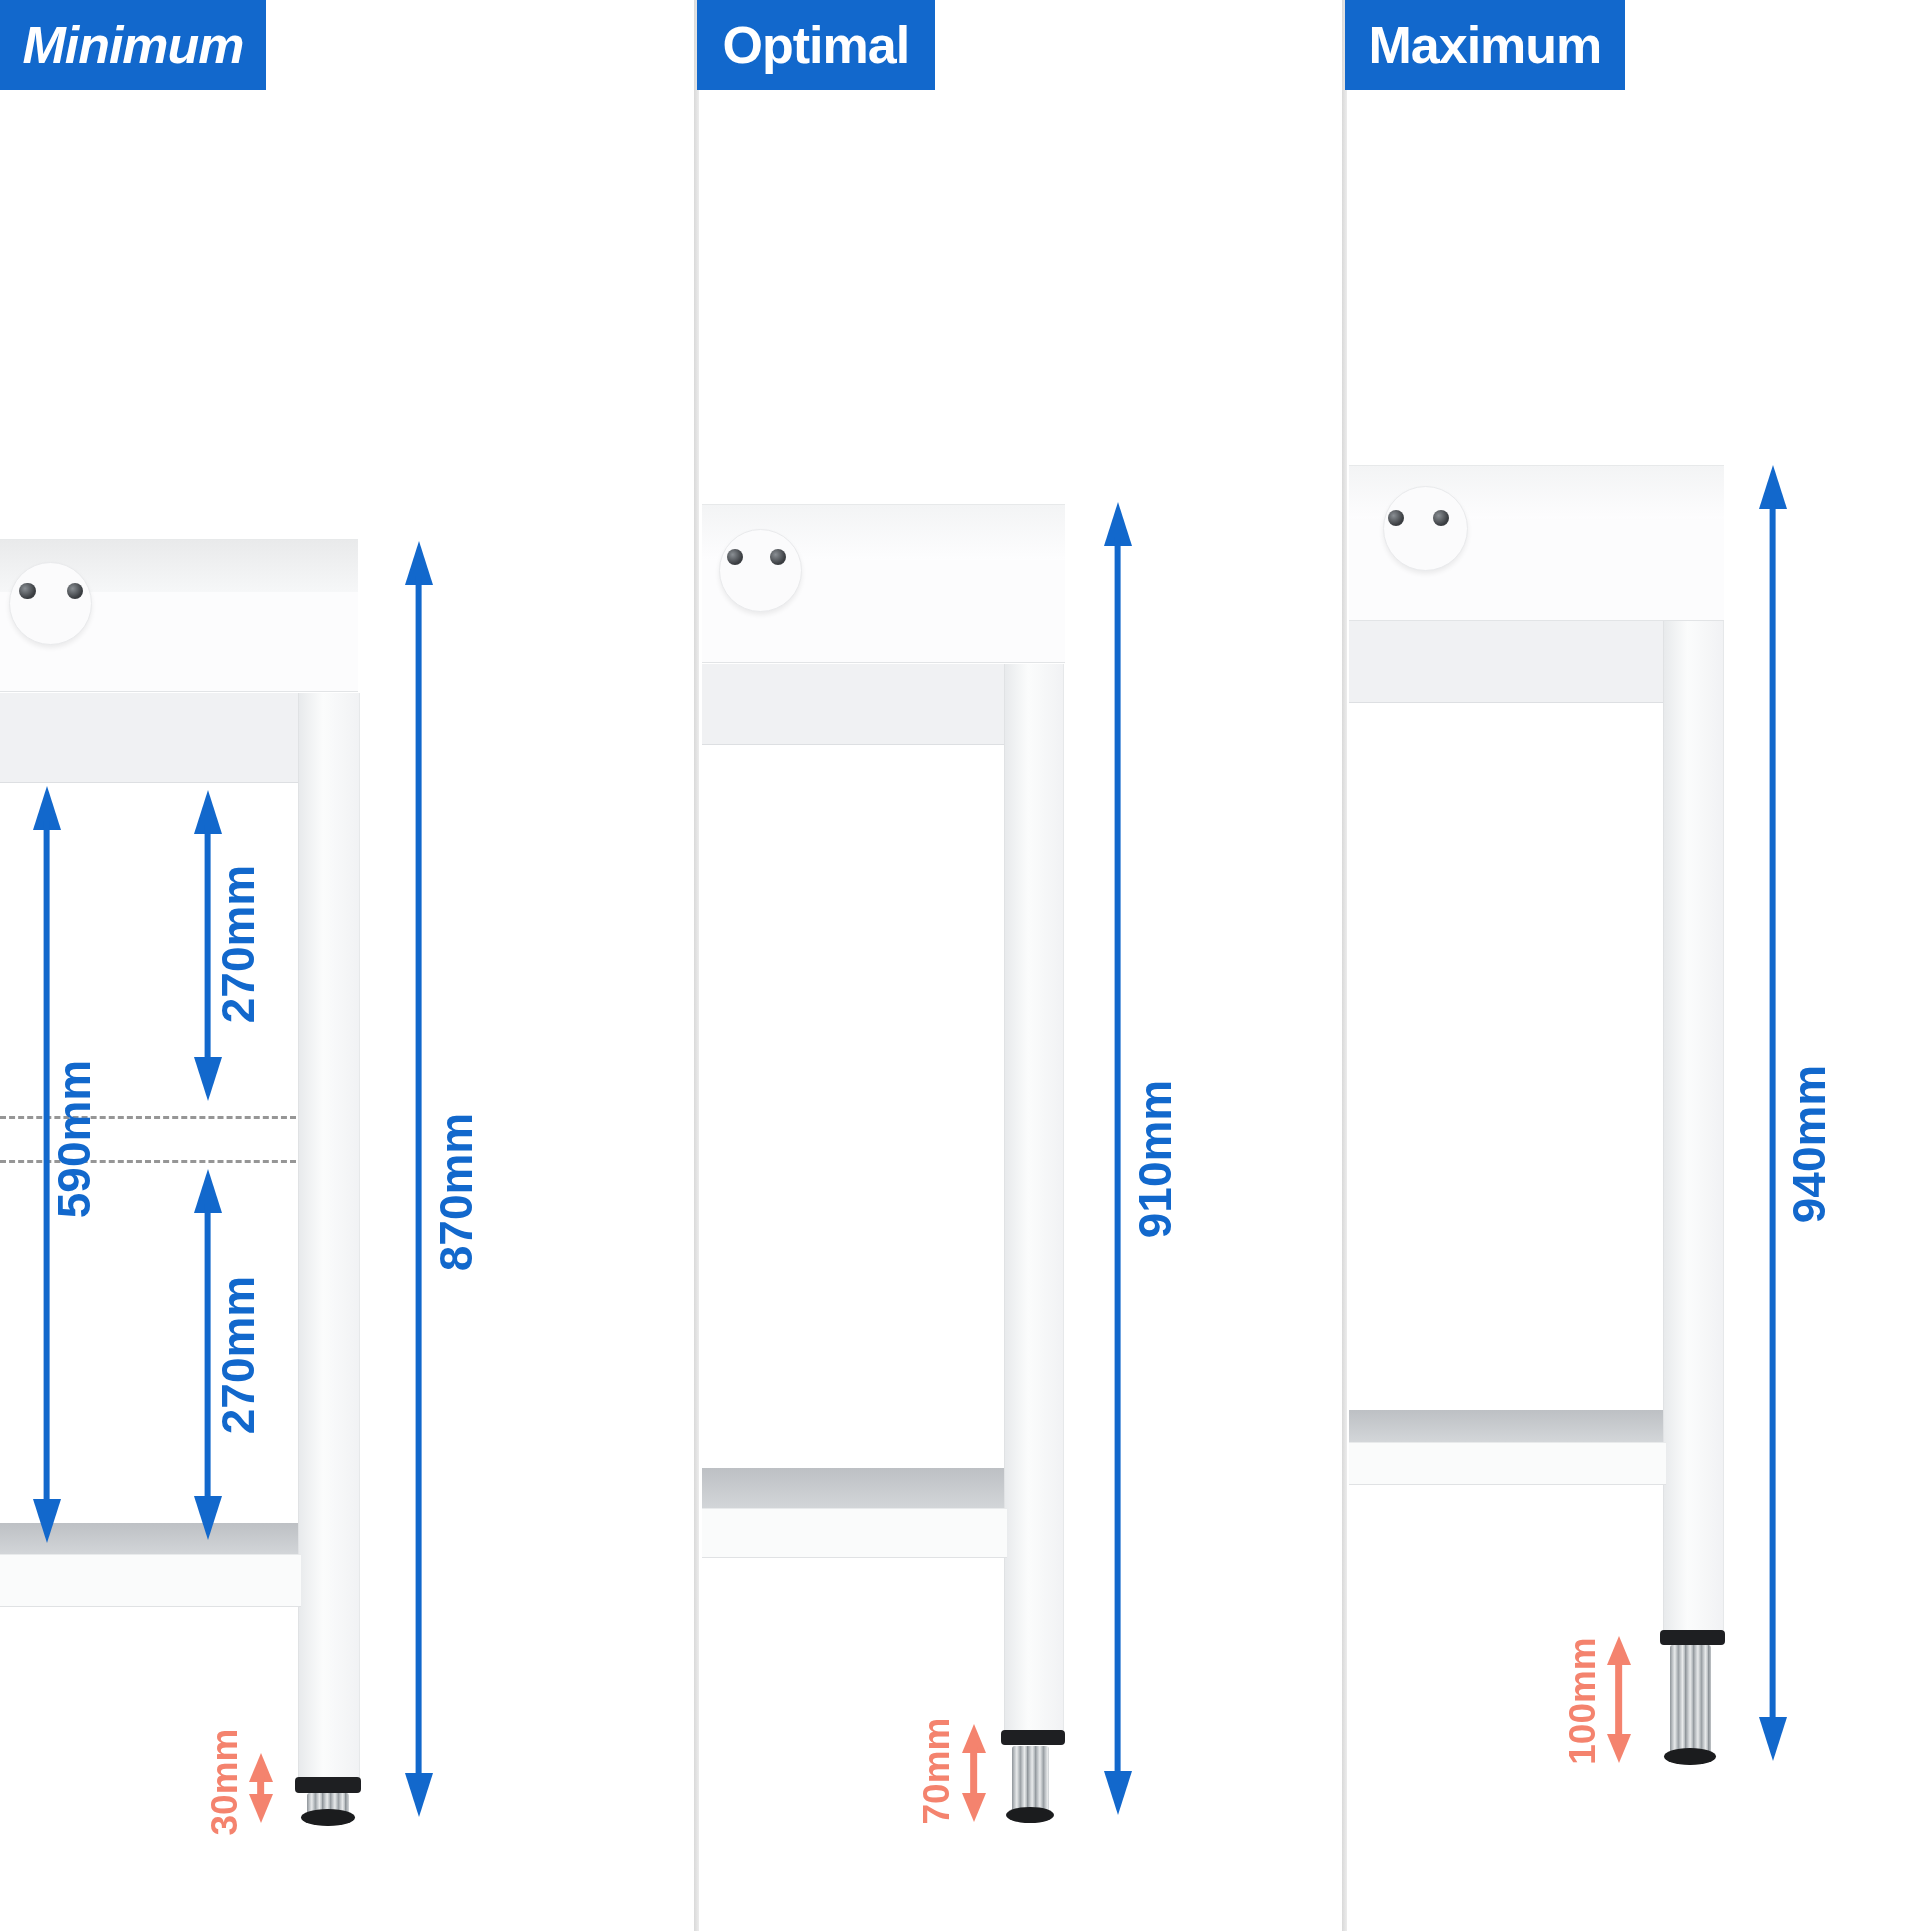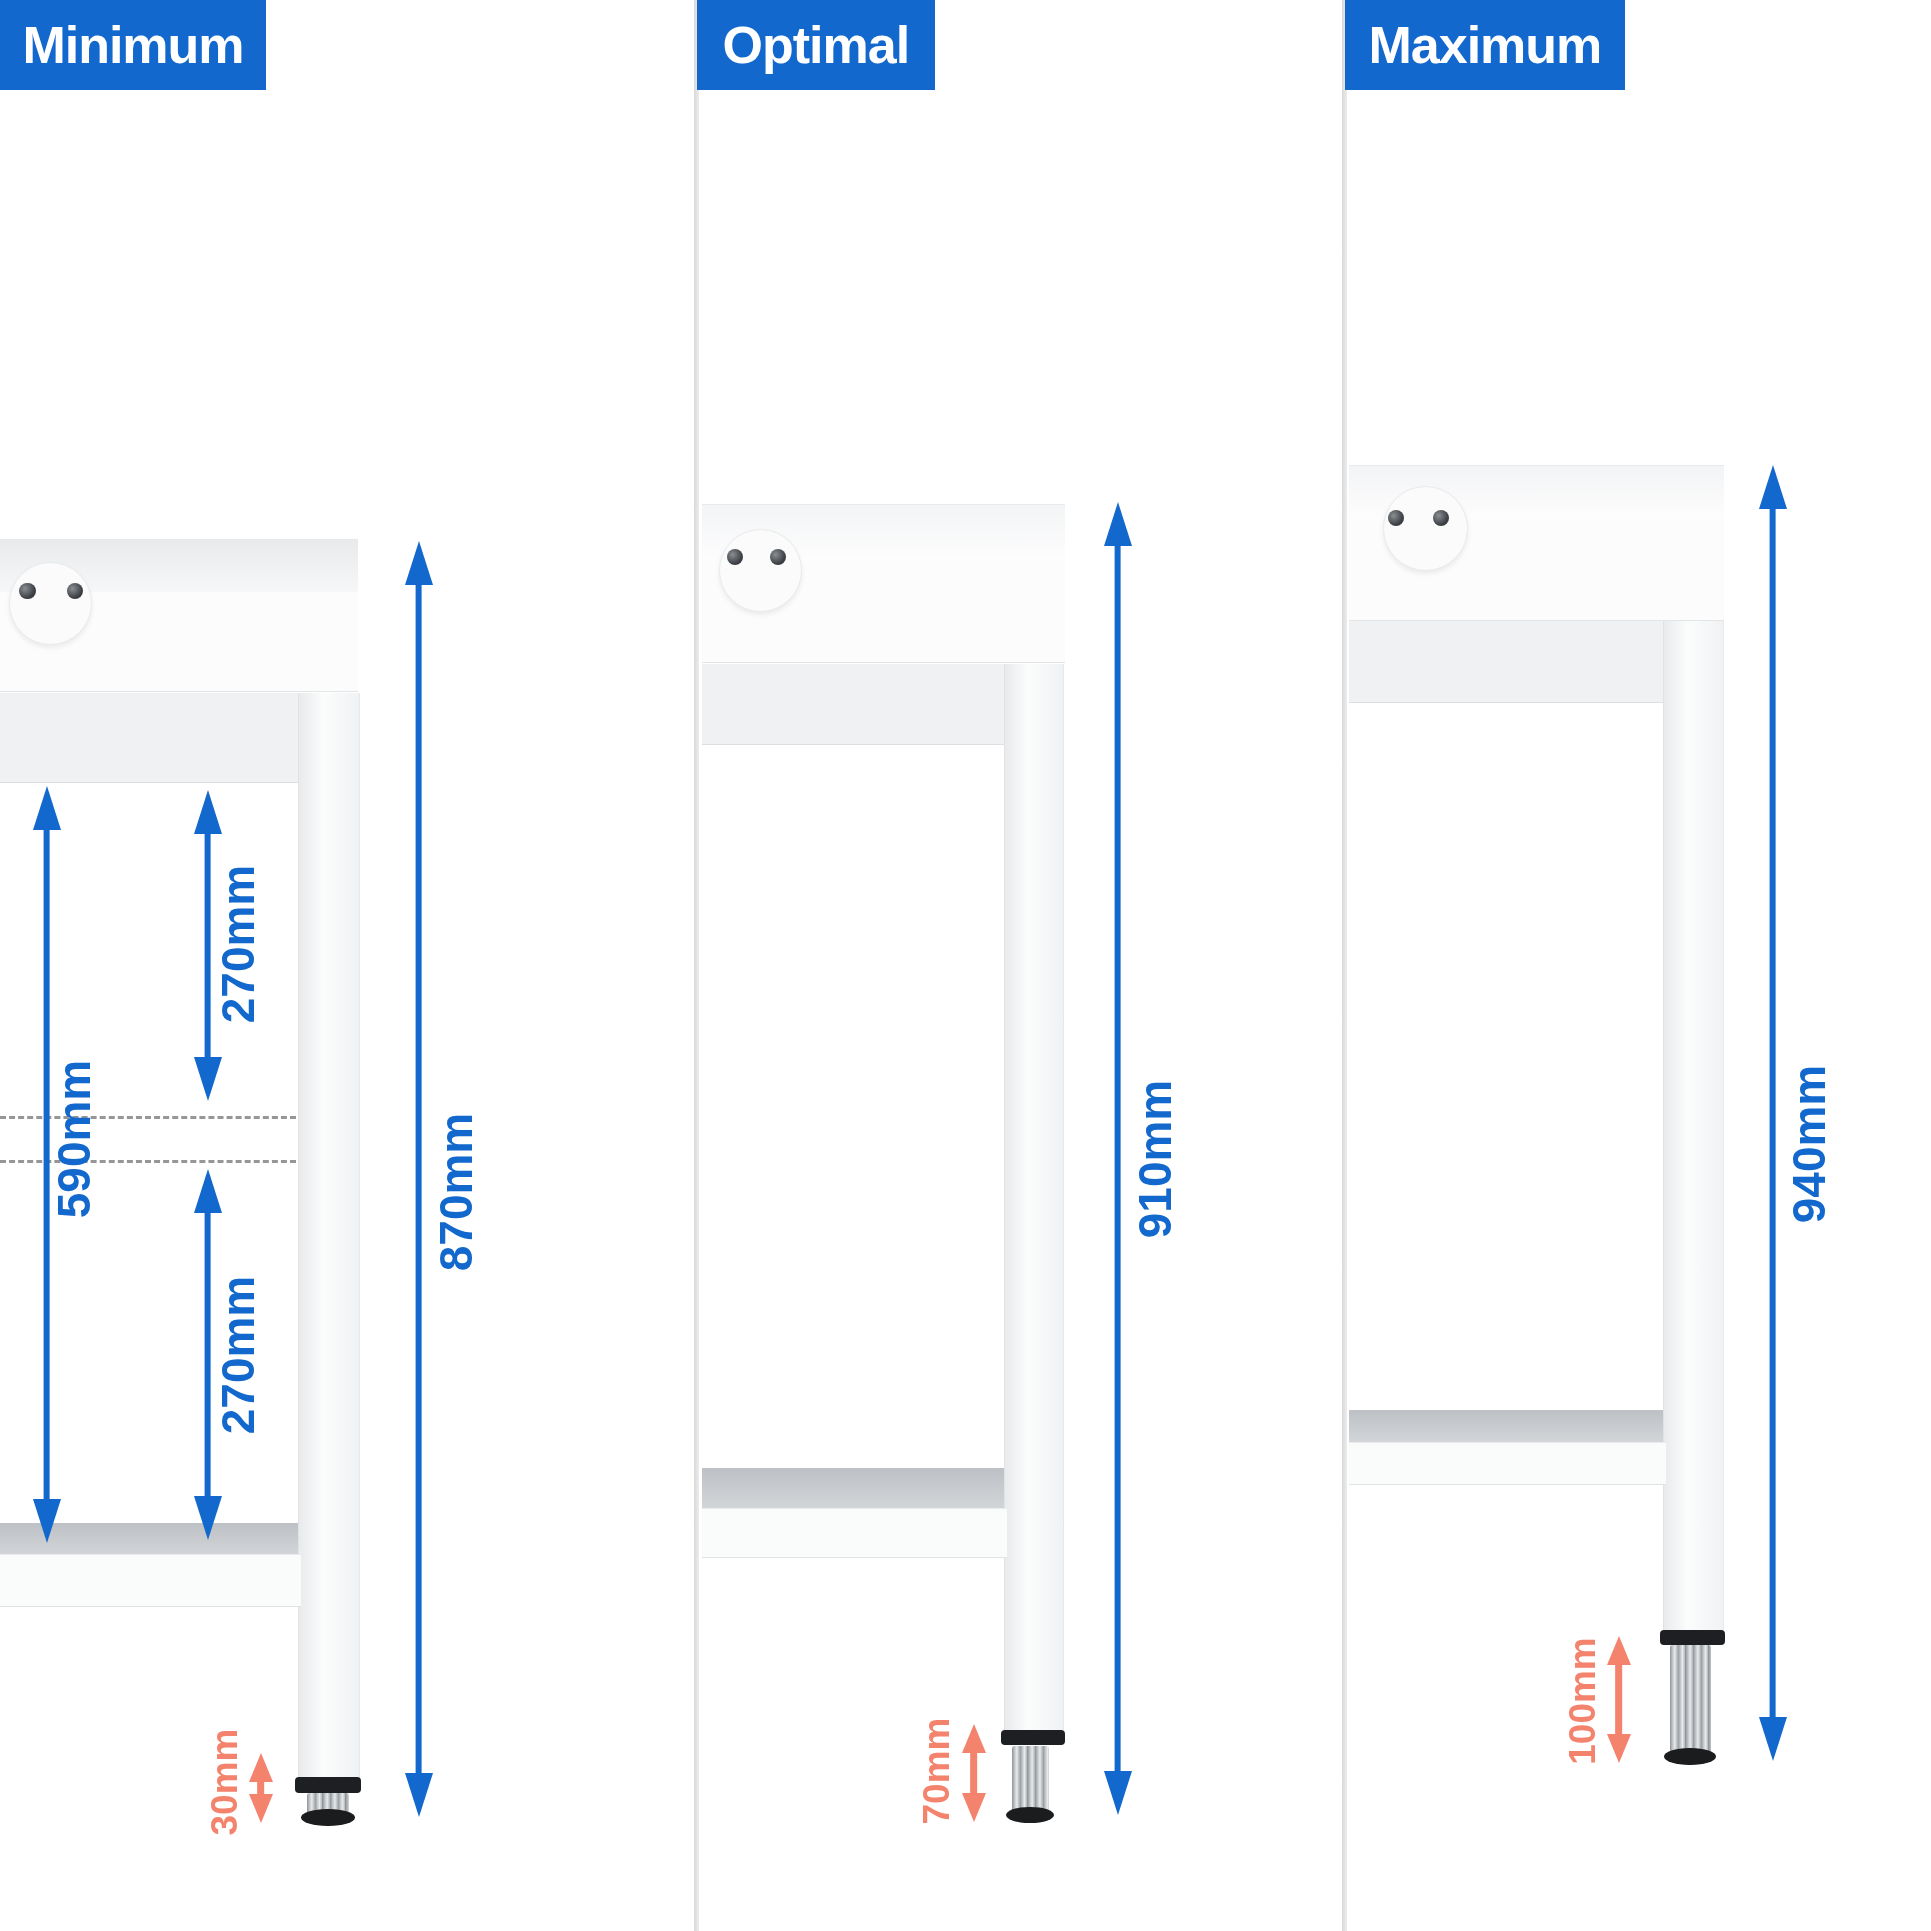--- a/index.html
+++ b/index.html
@@ -49,21 +49,21 @@
   .vlabel{position:absolute;font-weight:700;white-space:nowrap;z-index:5;
           transform:translate(-50%,-50%) rotate(-90deg);}
   .vlabel.blue{color:var(--blue,#1268cc);font-size:46px;}
   .vlabel.orange{color:var(--orange,#f4836e);font-size:37px;}
   .dash{position:absolute;height:0;border-top:3.9px dashed #969696;z-index:3;}
 </style>
 </head>
 <body style="--blue: #1268cc; --orange: #f4836e;">
 
 <section class="abs" style="left:0;top:0;width:694px;height:1931px;">
-  <div class="hdr" style="left:0;width:266px;">
+  <div class="hdr" style="left:0;width:266px;font-style:italic;">
     <span>Minimum</span>
   </div>
 
   <div class="topband" style="left:0;top:539px;width:358px;height:52px;background:linear-gradient(180deg,#e9eaeb,#f6f7f8);"></div>
   <div class="apron" style="left:0;top:592px;width:358px;height:99px;"></div>
   <div class="rail" style="left:0;top:693px;width:298px;height:89px;"></div>
   <div class="leg" style="left:298px;top:693px;width:60px;height:1086px;"></div>
   <div class="bracket" style="left:8.7px;top:562px;width:81px;height:81px;"></div>
   <div class="screw" style="left:19.3px;top:583px;"></div>
   <div class="screw" style="left:67px;top:583px;"></div>

